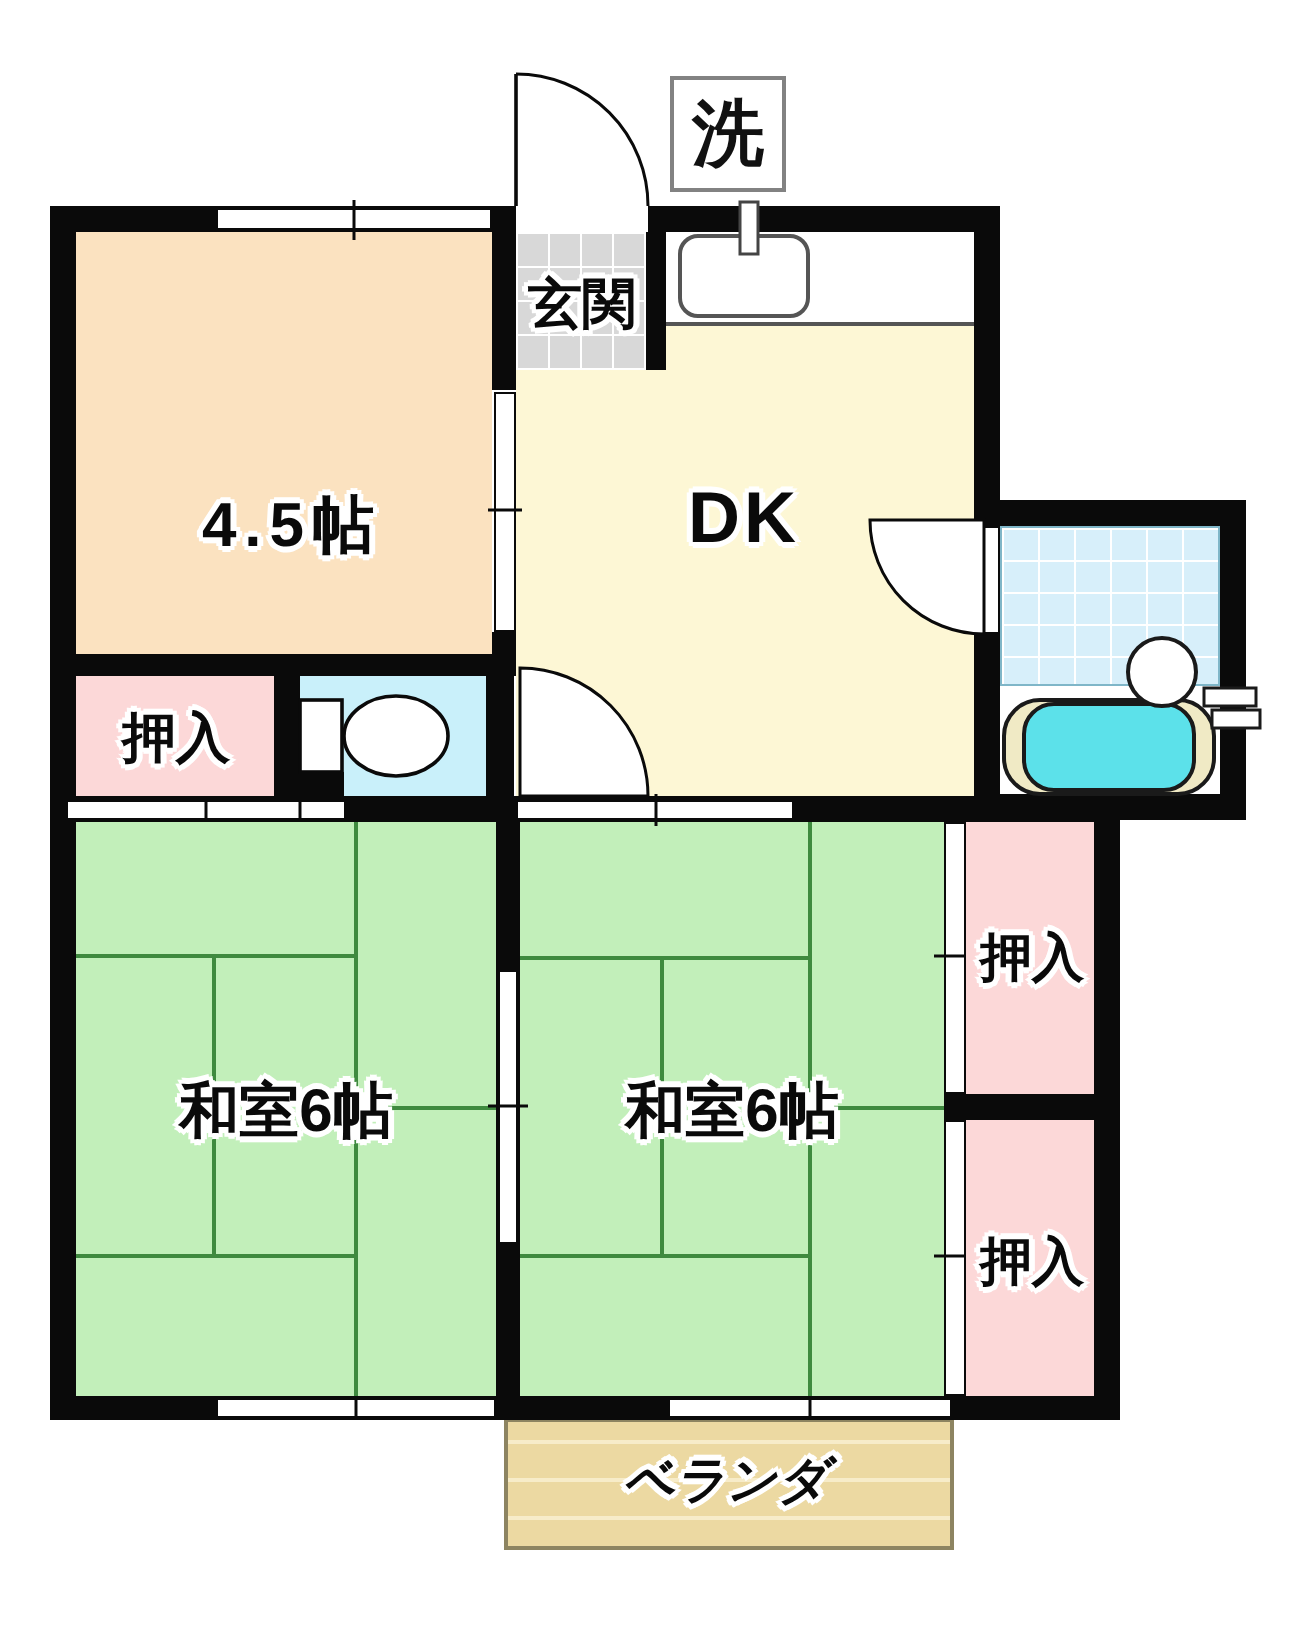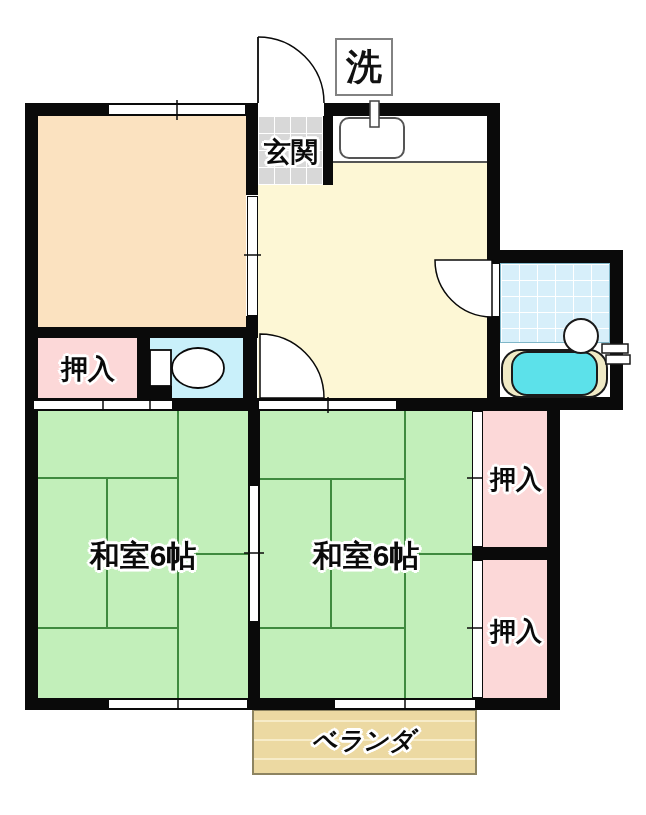--- a/index.html
+++ b/index.html
@@ -137,20 +137,22 @@
       <line x1="328" y1="397" x2="328" y2="413"></line>
       <line x1="244" y1="553" x2="264" y2="553"></line>
       <line x1="467" y1="478" x2="483" y2="478"></line>
       <line x1="467" y1="628" x2="483" y2="628"></line>
       <line x1="178" y1="698" x2="178" y2="710"></line>
       <line x1="405" y1="698" x2="405" y2="710"></line>
     </g>
   </svg>
 
   <div class="lbl" style="left:291px;top:152px;font-size:27px;">玄関</div>
+  <div class="lbl" style="left:146px;top:263px;font-size:31px;letter-spacing:4px;">4.5帖</div>
+  <div class="lbl" style="left:372px;top:259px;font-size:36px;letter-spacing:2px;">DK</div>
   <div class="lbl" style="left:88px;top:369px;font-size:27px;">押入</div>
   <div class="lbl" style="left:143px;top:556px;font-size:30px;">和室6帖</div>
   <div class="lbl" style="left:366px;top:556px;font-size:30px;">和室6帖</div>
   <div class="lbl" style="left:516px;top:479px;font-size:26px;">押入</div>
   <div class="lbl" style="left:516px;top:631px;font-size:26px;">押入</div>
   <div class="lbl" style="left:365px;top:740px;font-size:25px;transform:translate(-50%,-50%) skewX(-12deg);">ベランダ</div>
 
 </div>
 
 </body></html>

